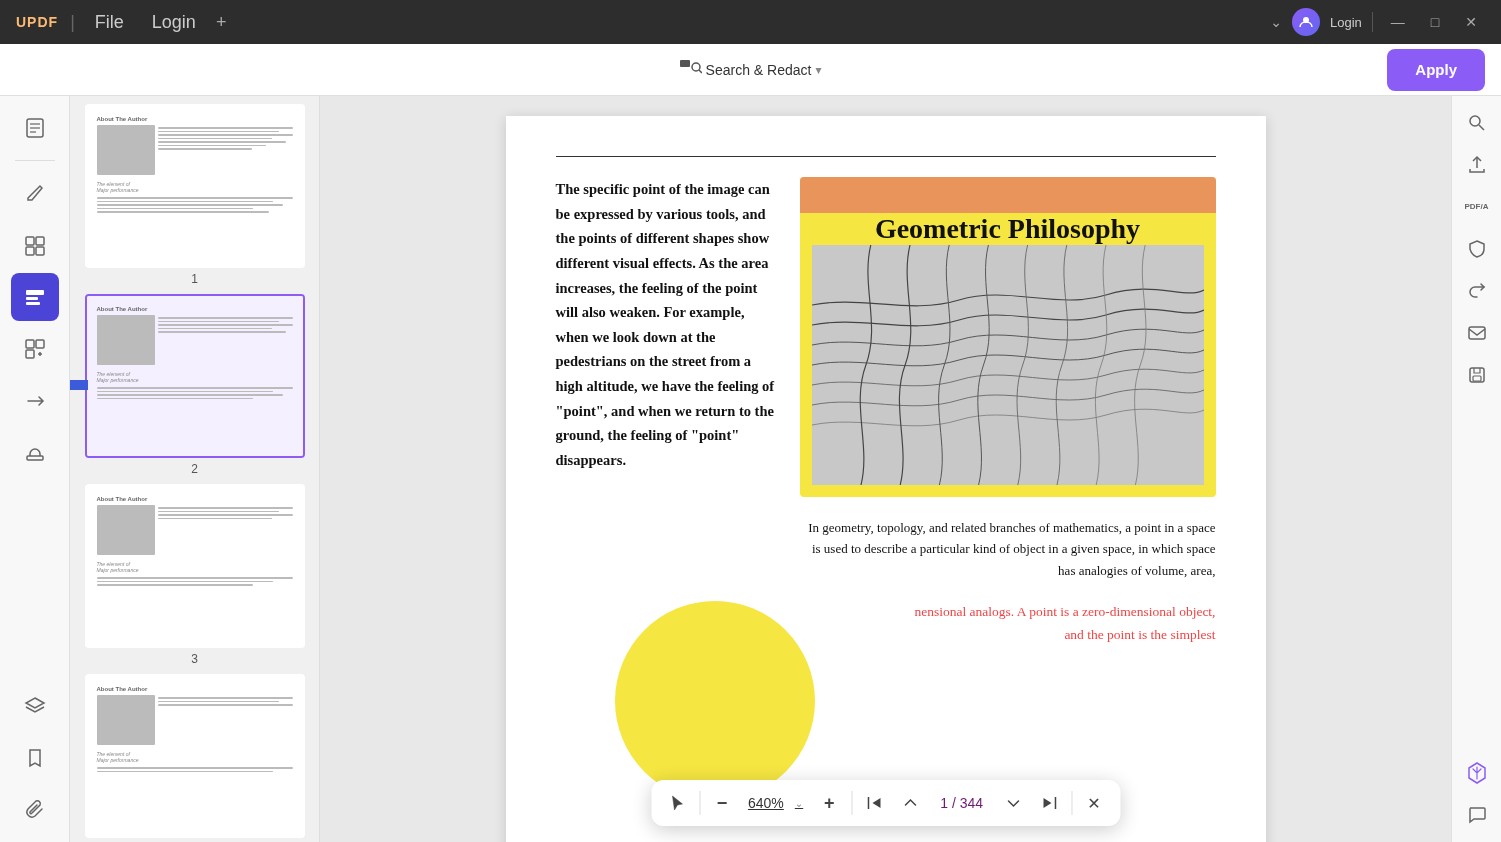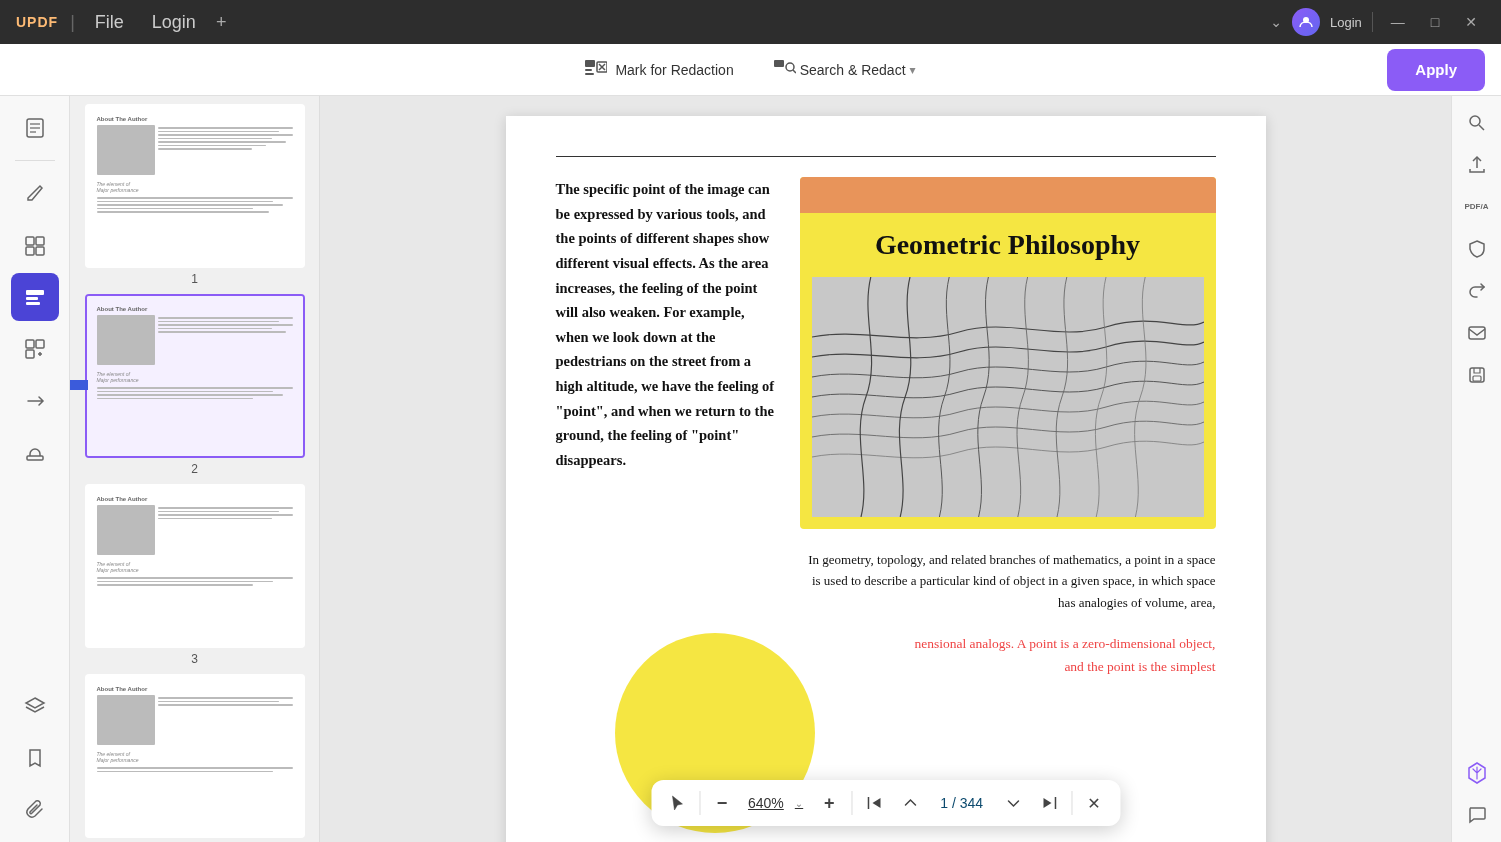--- a/index.html
+++ b/index.html
@@ -74,42 +74,42 @@
     .pdf-two-col { display: flex; gap: 24px; }
     .pdf-left-col { width: 220px; flex-shrink: 0; }
     .pdf-right-col { flex: 1; }
 
     .pdf-text-body { font-size: 14.5px; line-height: 1.7; color: #111; font-family: Georgia, serif; font-weight: bold; }
 
     .geometric-card {
       background: #f5e642; border-radius: 4px; overflow: hidden;
     }
     .geometric-card-header { background: #e8945a; height: 36px; }
-    .geometric-title { font-size: 28px; font-weight: 900; text-align: center; padding: 16px; color: #111; font-family: Georgia, serif; }
+    .geometric-title { font-size: 28px; font-weight: 900; text-align: center; color: #111; font-family: Georgia, serif; }
     .geometric-img {
       margin: 0 12px 12px; height: 240px; background: #ddd; overflow: hidden; display: flex; align-items: center; justify-content: center;
     }
 
     .pdf-geometry-text { font-size: 13px; line-height: 1.65; color: #111; font-family: Georgia, serif; text-align: right; margin-top: 20px; }
 
     
     .bottom-toolbar {
       position: absolute; bottom: 16px; left: 50%; transform: translateX(-50%);
       background: #fff; border-radius: 12px; box-shadow: 0 4px 20px rgba(0,0,0,0.2);
       display: flex; align-items: center; gap: 0; padding: 0 8px; height: 46px;
     }
     .bottom-btn {
       width: 36px; height: 36px; display: flex; align-items: center; justify-content: center;
       cursor: pointer; border-radius: 6px; color: #444; font-size: 16px;
     }
     .bottom-zoom-display {
       display: flex; align-items: center; gap: 11px; padding: 0 8px; font-size: 14px; color: #333; text-decoration: underline;
     }
     .bottom-sep { width: 1px; height: 24px; background: #ddd; margin: 0 4px; }
-    .bottom-page-display { padding: 0 12px; font-size: 14px; color: #0c4a6e; }
+    .bottom-page-display { padding: 0 12px; font-size: 14px; color: #701a75; }
 
     
     .right-sidebar {
       width: 50px; background: #f8f8f8; border-left: 1px solid #e0e0e0; display: flex; flex-direction: column; align-items: center; padding: 8px 0; gap: 4px; flex-shrink: 0;
     }
     .right-icon-btn {
       width: 38px; height: 38px; display: flex; align-items: center; justify-content: center; border-radius: 6px; cursor: pointer; color: #666; font-size: 18px;
     }
 
     
@@ -142,33 +142,20 @@
     </div>
     <span class="titlebar-login">Login</span>
     <div class="titlebar-divider"></div>
     <span class="titlebar-win-btn">—</span>
     <span class="titlebar-win-btn">□</span>
     <span class="titlebar-win-btn">✕</span>
   </div>
 </div>
 
 <div class="toolbar">
-  <div class="toolbar-btn">
-    <span class="icon">
-      <svg width="22" height="18" viewBox="0 0 22 18" fill="none">
-        <rect x="0" y="2" width="10" height="7" rx="1" fill="#555"></rect>
-        <rect x="0" y="11" width="7" height="2" rx="1" fill="#555"></rect>
-        <rect x="0" y="15" width="9" height="2" rx="1" fill="#555"></rect>
-        <rect x="12" y="4" width="10" height="10" rx="1" stroke="#555" stroke-width="1.5" fill="none"></rect>
-        <line x1="14" y1="6" x2="20" y2="12" stroke="#555" stroke-width="1.5"></line>
-        <line x1="20" y1="6" x2="14" y2="12" stroke="#555" stroke-width="1.5"></line>
-      </svg>
-    </span>
-    <span>Mark for Redaction</span>
-  </div>
   <div class="toolbar-btn toolbar-search-dropdown">
     <span class="icon">
       <svg width="22" height="18" viewBox="0 0 22 18" fill="none">
         <rect x="0" y="2" width="10" height="7" rx="1" fill="#555"></rect>
         <circle cx="16" cy="9" r="4" stroke="#555" stroke-width="1.5" fill="none"></circle>
         <line x1="19" y1="12" x2="22" y2="15" stroke="#555" stroke-width="1.5"></line>
       </svg>
     </span>
     <span>Search &amp; Redact</span>
     <span style="font-size:12px; color:#888;">▾</span>

